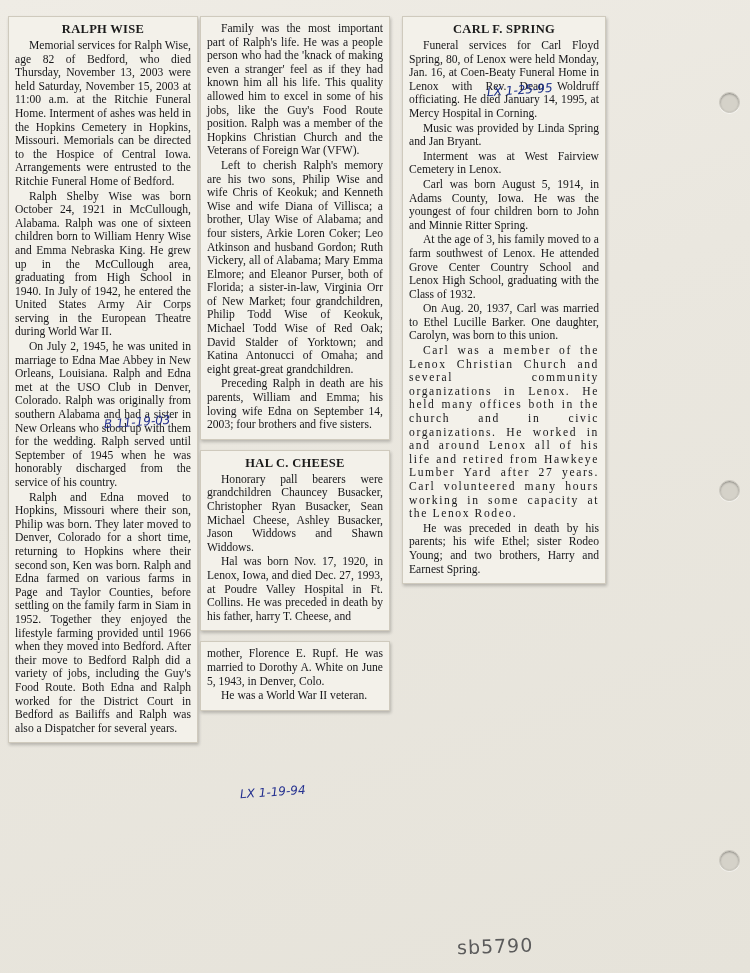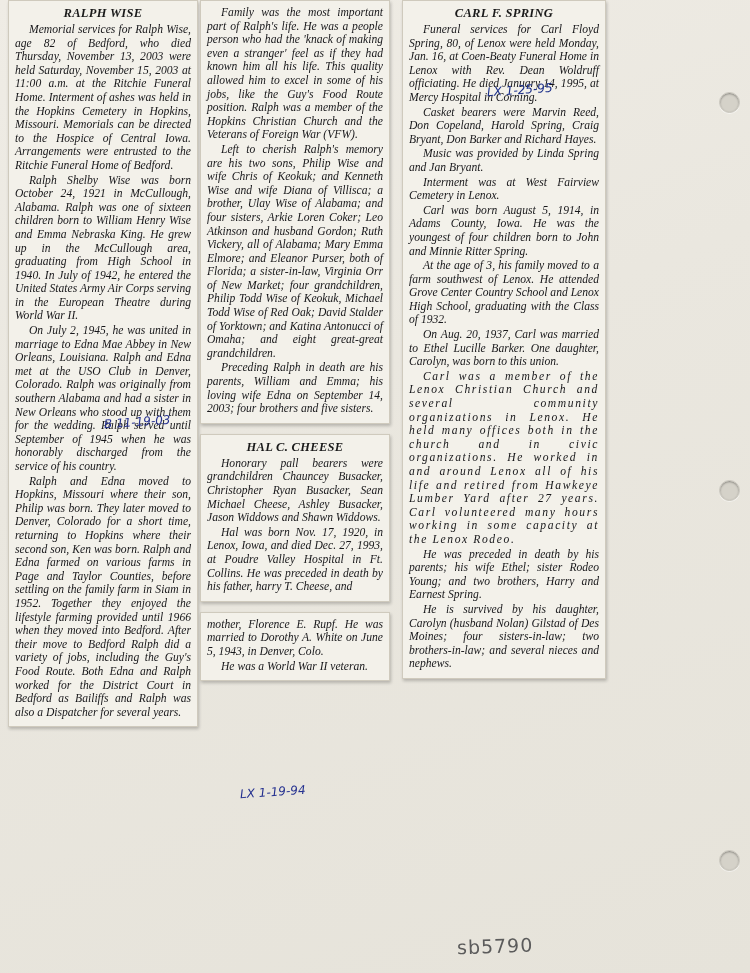--- a/index.html
+++ b/index.html
@@ -32,24 +32,23 @@
     background: #d5d2c9;
     box-shadow: inset 0 1px 2px rgba(0,0,0,.35), 0 1px 0 rgba(255,255,255,.5);
     border: 1px solid #c9c6bd;
   }
   .hole.h1 { top: 92px; }
   .hole.h2 { top: 480px; }
   .hole.h3 { top: 850px; }
 
   .columns {
     position: absolute;
-    left: 0; top: 0;
+    left: 0; top: 16px;
     width: 640px;
     height: 892px;
-    font-style: italic;
   }
 
   
   .col {
     position: absolute;
     top: 0;
   }
   .col1 { left: 8px; width: 190px; }
   .col2 { left: 200px; width: 190px; }
   .col3 { left: 402px; width: 204px; }
@@ -158,29 +157,27 @@
           <p>He was a World War II veteran.</p>
         </div>
       </div>
     </div>
 
     <div class="col col3">
       <div class="clip">
         <div class="obit-title">CARL F. SPRING</div>
         <div class="obit-body">
           <p>Funeral services for Carl Floyd Spring, 80, of Lenox were held Monday, Jan. 16, at Coen-Beaty Funeral Home in Lenox with Rev. Dean Woldruff officiating. He died January 14, 1995, at Mercy Hospital in Corning.</p>
-          <p>Casket bearers were Marvin Reed, Don Copeland, Harold Spring, Craig Bryant, Don Barker and Richard Hayes.</p>
           <p>Music was provided by Linda Spring and Jan Bryant.</p>
           <p>Interment was at West Fairview Cemetery in Lenox.</p>
           <p>Carl was born August 5, 1914, in Adams County, Iowa. He was the youngest of four children born to John and Minnie Ritter Spring.</p>
           <p>At the age of 3, his family moved to a farm southwest of Lenox. He attended Grove Center Country School and Lenox High School, graduating with the Class of 1932.</p>
           <p>On Aug. 20, 1937, Carl was married to Ethel Lucille Barker. One daughter, Carolyn, was born to this union.</p>
           <p class="spaced">Carl was a member of the Lenox Christian Church and several community organizations in Lenox. He held many offices both in the church and in civic organizations. He worked in and around Lenox all of his life and retired from Hawkeye Lumber Yard after 27 years. Carl volunteered many hours working in some capacity at the Lenox Rodeo.</p>
           <p>He was preceded in death by his parents; his wife Ethel; sister Rodeo Young; and two brothers, Harry and Earnest Spring.</p>
-          <p>He is survived by his daughter, Carolyn (husband Nolan) Gilstad of Des Moines; four sisters-in-law; two brothers-in-law; and several nieces and nephews.</p>
         </div>
       </div>
     </div>
 
   </div>
 
   <div class="hand" style="left:487px; top:83px;">LX 1-25-95</div>
   <div class="hand blue2" style="left:104px; top:415px;">B 11-19-03</div>
   <div class="hand blue2" style="left:240px; top:785px;">LX 1-19-94</div>
 

